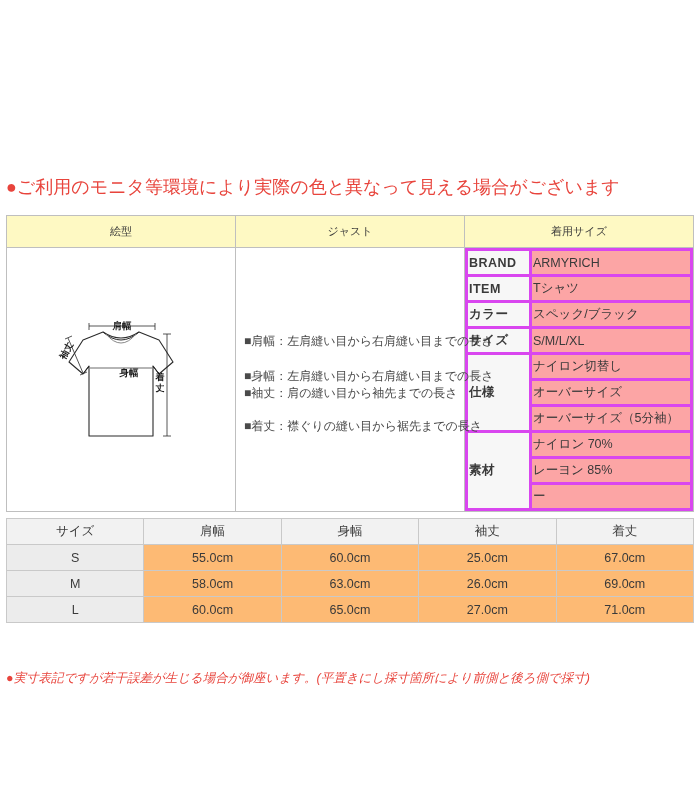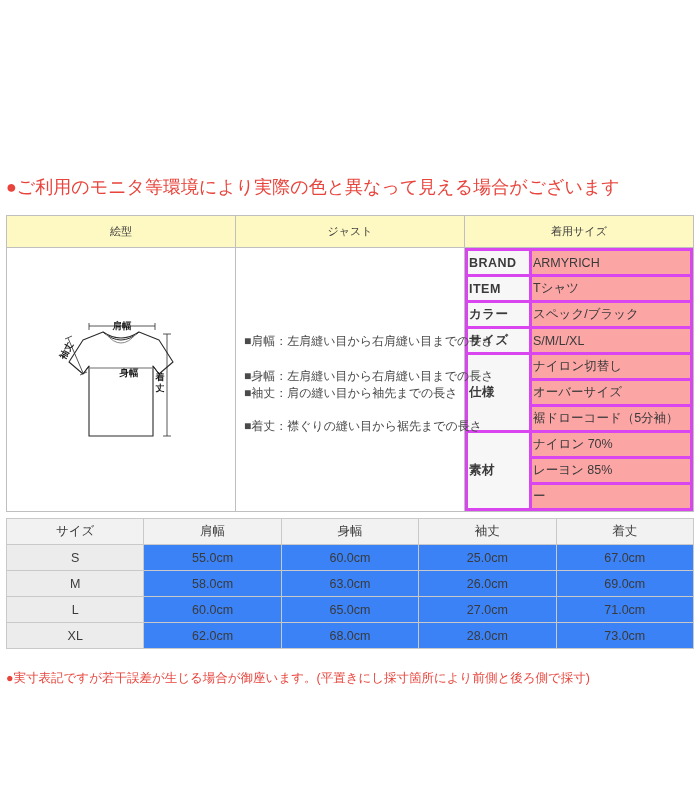--- a/index.html
+++ b/index.html
@@ -133,30 +133,31 @@
     background: #f2f2f2;
     height: 30px;
     font-weight: bold;
     font-size: 13px;
   }
   .size-name {
     background: #ececec;
     font-weight: bold;
     width: 152px;
   }
-  .size-val { background: #3b82f6; }
+  .size-val { background: #fdba74; }
 
   
   .bottom-note {
     position: absolute;
     left: 6px;
     top: 670px;
     font-size: 12.5px;
     color: #e8443c;
     white-space: nowrap;
+    font-style: italic;
   }
 </style>
 </head>
 <body>
 
 <div class="model-block">
 </div>
 
 <div class="monitor-note">●ご利用のモニタ等環境により実際の色と異なって見える場合がございます</div>
 
@@ -233,21 +234,21 @@
               <td class="spec-value">S/M/L/XL</td>
             </tr>
             <tr>
               <td class="spec-label" rowspan="3">仕様</td>
               <td class="spec-value">ナイロン切替し</td>
             </tr>
             <tr>
               <td class="spec-value">オーバーサイズ</td>
             </tr>
             <tr>
-              <td class="spec-value">裾ドローコード（5分袖）</td>
+              <td class="spec-value">オーバーサイズ（5分袖）</td>
             </tr>
             <tr>
               <td class="spec-label" rowspan="3">素材</td>
               <td class="spec-value">ナイロン 70%</td>
             </tr>
             <tr>
               <td class="spec-value">レーヨン 85%</td>
             </tr>
             <tr>
               <td class="spec-value">ー</td>
@@ -282,23 +283,16 @@
       <td class="size-val">26.0cm</td>
       <td class="size-val">69.0cm</td>
     </tr>
     <tr>
       <td class="size-name">L</td>
       <td class="size-val">60.0cm</td>
       <td class="size-val">65.0cm</td>
       <td class="size-val">27.0cm</td>
       <td class="size-val">71.0cm</td>
     </tr>
-    <tr>
-      <td class="size-name">XL</td>
-      <td class="size-val">62.0cm</td>
-      <td class="size-val">68.0cm</td>
-      <td class="size-val">28.0cm</td>
-      <td class="size-val">73.0cm</td>
-    </tr>
   </tbody>
 </table>
 
 <div class="bottom-note">●実寸表記ですが若干誤差が生じる場合が御座います。(平置きにし採寸箇所により前側と後ろ側で採寸)</div>
 
 </body></html>

